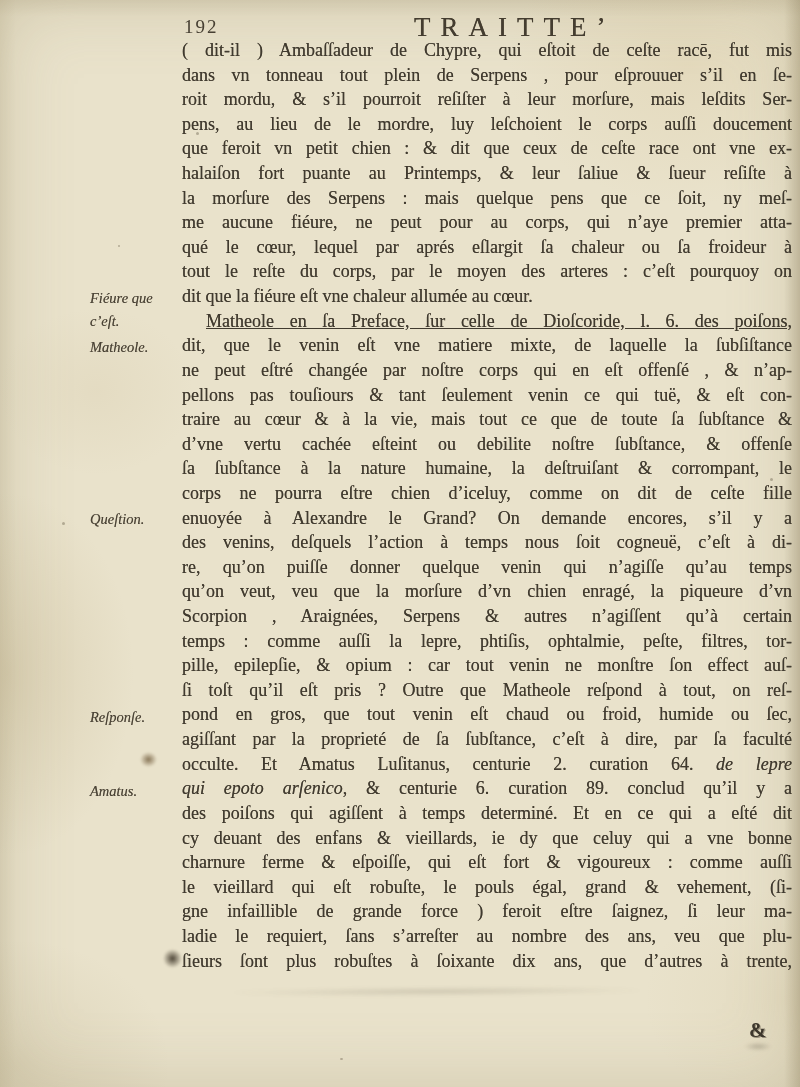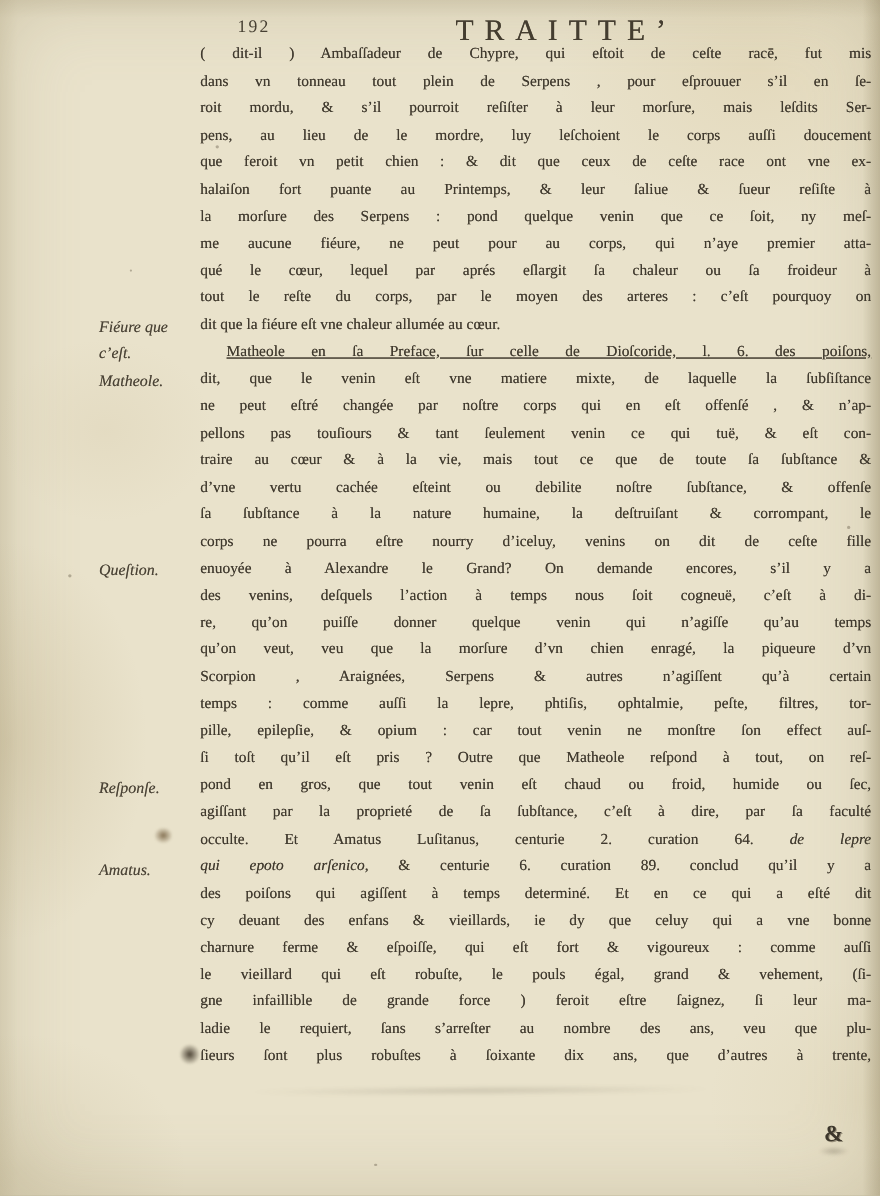--- a/index.html
+++ b/index.html
@@ -17,31 +17,31 @@
       radial-gradient(220px 180px at 2% 98%, rgba(158,142,98,.16), rgba(158,142,98,0) 70%),
       radial-gradient(200px 160px at 98% 92%, rgba(190,172,122,.12), rgba(190,172,122,0) 70%),
       linear-gradient(to right, rgba(140,125,85,.10), rgba(140,125,85,0) 2%, rgba(140,125,85,0) 98%, rgba(120,106,72,.30)),
       linear-gradient(to bottom, rgba(140,125,90,.14), rgba(140,125,90,0) 1.5%),
       #e9e2cb;
     box-shadow: inset 0 0 70px rgba(150,135,95,.30);
     color:#3f382d;
   }
   .pageno{
     position:absolute;left:184px;top:16px;
-    font-size:16px;letter-spacing:2px;color:#474033;margin-left:32px;
+    font-size:19px;letter-spacing:2px;color:#474033;
   }
   .running-title{
     position:absolute;left:414px;top:12px;
     font-size:27px;letter-spacing:10px;color:#443d30;
     text-shadow:0 0 .6px rgba(60,52,38,.8);
     white-space:nowrap;
   }
   .body-text{
     position:absolute;left:182px;top:38px;width:610px;
-    font-size:14px;color:#403a2f;
+    font-size:18px;color:#403a2f;
     text-shadow:0 0 .5px rgba(62,54,40,.75);
   }
   .line{
     height:24.62px;line-height:24.62px;
     text-align:justify;text-align-last:justify;
     white-space:normal;overflow:visible;
   }
   .line.nojust{text-align:right;text-align-last:left;}
   .line.indent{text-indent:24px;text-decoration:underline;}
   .line .it{font-style:italic;}
@@ -94,33 +94,33 @@
       <div class="margin-note" style="top: 741.6px;">Amatus.</div>
     </div>
 
   <div class="body-text" id="body-text">
       <div class="line">( dit-il ) Ambaſſadeur de Chypre, qui eſtoit de ceſte racē, fut mis</div>
       <div class="line">dans vn tonneau tout plein de Serpens , pour eſprouuer s’il en ſe-</div>
       <div class="line">roit mordu, &amp; s’il pourroit reſiſter à leur morſure, mais leſdits Ser-</div>
       <div class="line">pens, au lieu de le mordre, luy leſchoient le corps auſſi doucement</div>
       <div class="line">que feroit vn petit chien : &amp; dit que ceux de ceſte race ont vne ex-</div>
       <div class="line">halaiſon fort puante au Printemps, &amp; leur ſaliue &amp; ſueur reſiſte à</div>
-      <div class="line">la morſure des Serpens : pond quelque venin que ce ſoit, ny meſ-</div>
+      <div class="line">la morſure des Serpens : mais quelque pens que ce ſoit, ny meſ-</div>
       <div class="line">me aucune fiéure, ne peut pour au corps, qui n’aye premier atta-</div>
       <div class="line">qué le cœur, lequel par aprés eſlargit ſa chaleur ou ſa froideur à</div>
       <div class="line">tout le reſte du corps, par le moyen des arteres : c’eſt pourquoy on</div>
       <div class="line nojust">dit que la fiéure eſt vne chaleur allumée au cœur.</div>
       <div class="line indent">Matheole en ſa Preface, ſur celle de Dioſcoride, l. 6. des poiſons,</div>
       <div class="line">dit, que le venin eſt vne matiere mixte, de laquelle la ſubſiſtance</div>
       <div class="line">ne peut eſtré changée par noſtre corps qui en eſt offenſé , &amp; n’ap-</div>
       <div class="line">pellons pas touſiours &amp; tant ſeulement venin ce qui tuë, &amp; eſt con-</div>
       <div class="line">traire au cœur &amp; à la vie, mais tout ce que de toute ſa ſubſtance &amp;</div>
       <div class="line">d’vne vertu cachée eſteint ou debilite noſtre ſubſtance, &amp; offenſe</div>
       <div class="line">ſa ſubſtance à la nature humaine, la deſtruiſant &amp; corrompant, le</div>
-      <div class="line">corps ne pourra eſtre nourry d’iceluy, venins on dit de ceſte fille</div>
+      <div class="line">corps ne pourra eſtre chien d’iceluy, comme on dit de ceſte fille</div>
       <div class="line">enuoyée à Alexandre le Grand? On demande encores, s’il y a</div>
       <div class="line">des venins, deſquels l’action à temps nous ſoit cogneuë, c’eſt à di-</div>
       <div class="line">re, qu’on puiſſe donner quelque venin qui n’agiſſe qu’au temps</div>
       <div class="line">qu’on veut, veu que la morſure d’vn chien enragé, la piqueure d’vn</div>
       <div class="line">Scorpion , Araignées, Serpens &amp; autres n’agiſſent qu’à certain</div>
       <div class="line">temps : comme auſſi la lepre, phtiſis, ophtalmie, peſte, filtres, tor-</div>
       <div class="line">pille, epilepſie, &amp; opium : car tout venin ne monſtre ſon effect auſ-</div>
       <div class="line">ſi toſt qu’il eſt pris ? Outre que Matheole reſpond à tout, on reſ-</div>
       <div class="line">pond en gros, que tout venin eſt chaud ou froid, humide ou ſec,</div>
       <div class="line">agiſſant par la proprieté de ſa ſubſtance, c’eſt à dire, par ſa faculté</div>

